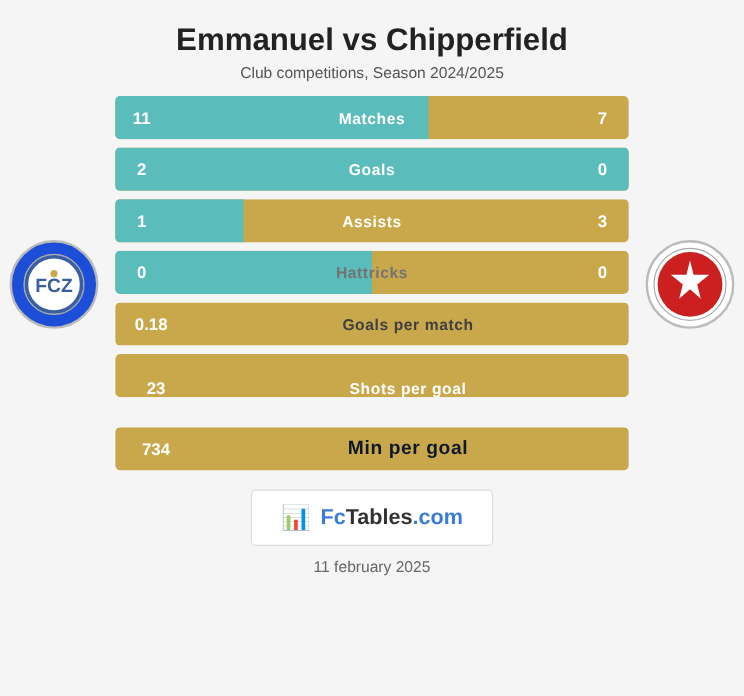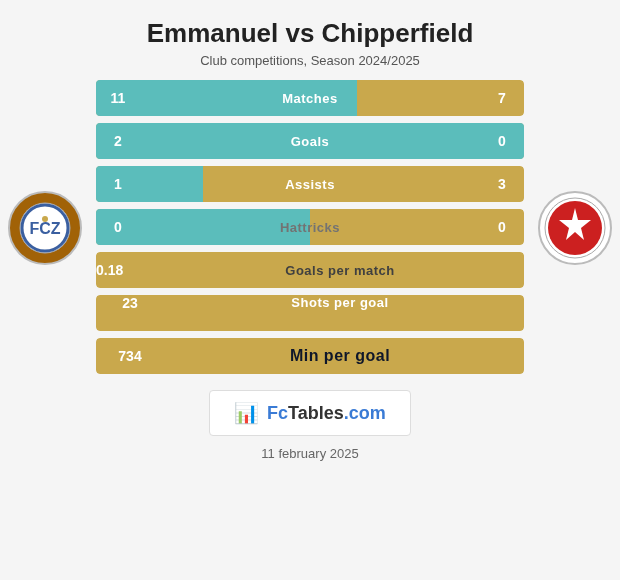--- a/index.html
+++ b/index.html
@@ -83,21 +83,21 @@
     }
     .badge-right-shape {
       width: 64px;
       height: 64px;
     }
     
     .left-badge-bg {
       width: 74px;
       height: 74px;
       border-radius: 50%;
-      background: #a16207;
+      background: #1d4ed8;
       border: 2px solid #bbb;
       display: flex;
       align-items: center;
       justify-content: center;
       text-align: center;
     }
     .right-badge-bg {
       width: 74px;
       height: 74px;
       border-radius: 50%;
@@ -155,24 +155,24 @@
       </div>
       <div style="display: flex; flex-direction: row; align-items: center; height: 36px; position: relative; border-radius: 4px; overflow: hidden; margin-bottom: 2px;">
         <div style="position: absolute; inset: 0px; background: rgb(201, 168, 76); border-radius: 4px;"></div>
         <div style="position: absolute; left: 0px; top: 0px; bottom: 0px; width: 50%; background: rgb(91, 189, 187);"></div>
         <div style="position: relative; z-index: 2; width: 44px; text-align: center; font-size: 14px; font-weight: bold; color: white;">0</div>
         <div style="position: relative; z-index: 2; flex: 1 1 0%; text-align: center; font-size: 13px; font-weight: bold; color: #737373; letter-spacing: 0.5px;">Hattricks</div>
         <div style="position: relative; z-index: 2; width: 44px; text-align: center; font-size: 14px; font-weight: bold; color: white;">0</div>
       </div>
       <div style="display: flex; flex-direction: row; align-items: center; height: 36px; position: relative; border-radius: 4px; overflow: hidden; margin-bottom: 2px;">
         <div style="position: absolute; inset: 0px; background: rgb(201, 168, 76); border-radius: 4px;"></div>
-        <div style="position: relative; z-index: 2; width: 60px; font-size: 14px; font-weight: bold; color: white; padding-left: 0;">0.18</div>
+        <div style="position: relative; z-index: 2; width: 60px; text-align: center; font-size: 14px; font-weight: bold; color: white; padding-left: 0;">0.18</div>
         <div style="position: relative; z-index: 2; flex: 1 1 0%; text-align: center; font-size: 13px; font-weight: bold; color: #404040; letter-spacing: 0.5px;">Goals per match</div>
       </div>
-      <div style="display: flex; flex-direction: row; align-items: flex-start; height: 36px; position: relative; border-radius: 4px; overflow: hidden; margin-bottom: 2px;">
+      <div style="display: flex; flex-direction: row; align-items: flex-end; height: 36px; position: relative; border-radius: 4px; overflow: hidden; margin-bottom: 20px;">
         <div style="position: absolute; inset: 0px; background: rgb(201, 168, 76); border-radius: 4px;"></div>
         <div style="position: relative; z-index: 2; width: 60px; text-align: center; font-size: 14px; font-weight: bold; color: white; padding-left: 8px;">23</div>
         <div style="position: relative; z-index: 2; flex: 1 1 0%; text-align: center; font-size: 13px; font-weight: bold; color: white; letter-spacing: 0.5px;">Shots per goal</div>
       </div>
       <div style="display: flex; flex-direction: row; align-items: center; height: 36px; position: relative; border-radius: 4px; overflow: hidden; margin-bottom: 2px;">
         <div style="position: absolute; inset: 0px; background: rgb(201, 168, 76); border-radius: 4px;"></div>
         <div style="position: relative; z-index: 2; width: 60px; text-align: center; font-size: 14px; font-weight: bold; color: white; padding-left: 8px;">734</div>
         <div style="position: relative; z-index: 2; flex: 1 1 0%; text-align: center; font-size: 16px; font-weight: bold; color: #0f172a; letter-spacing: 0.5px;">Min per goal</div>
       </div>
     </div>

